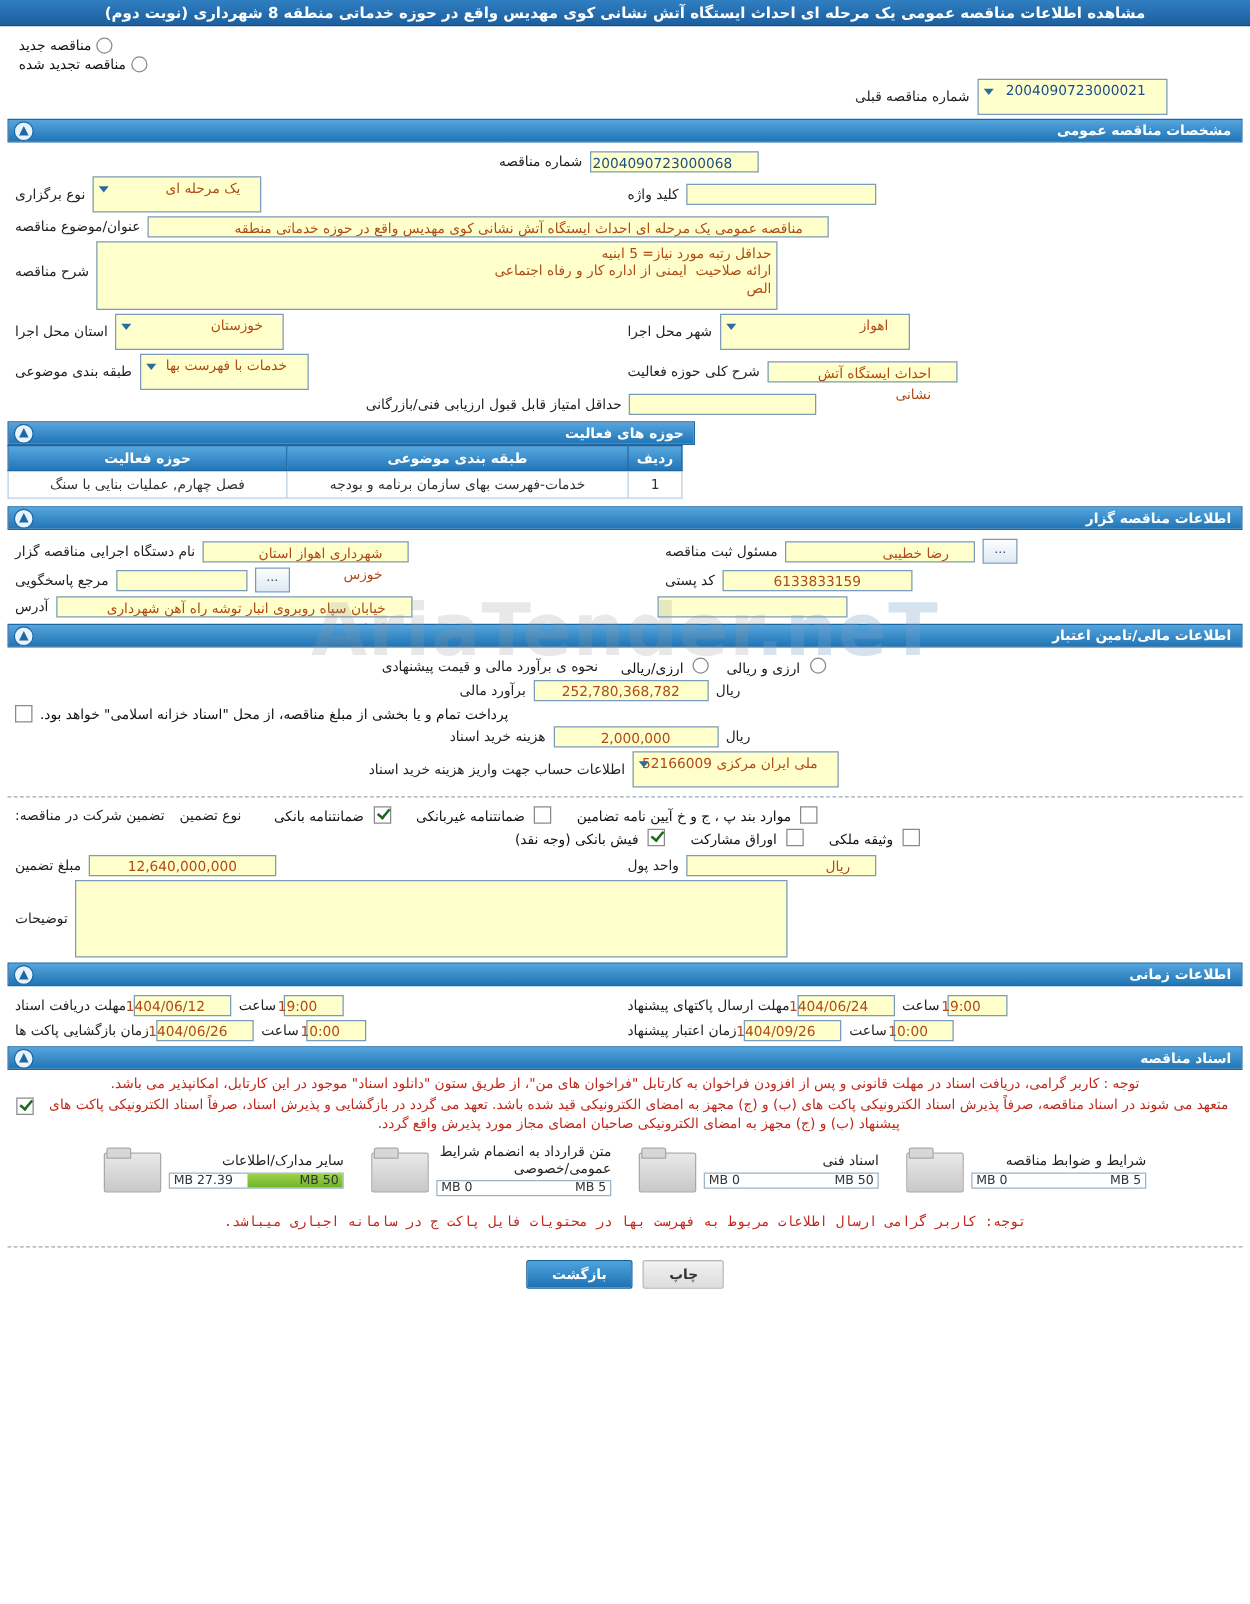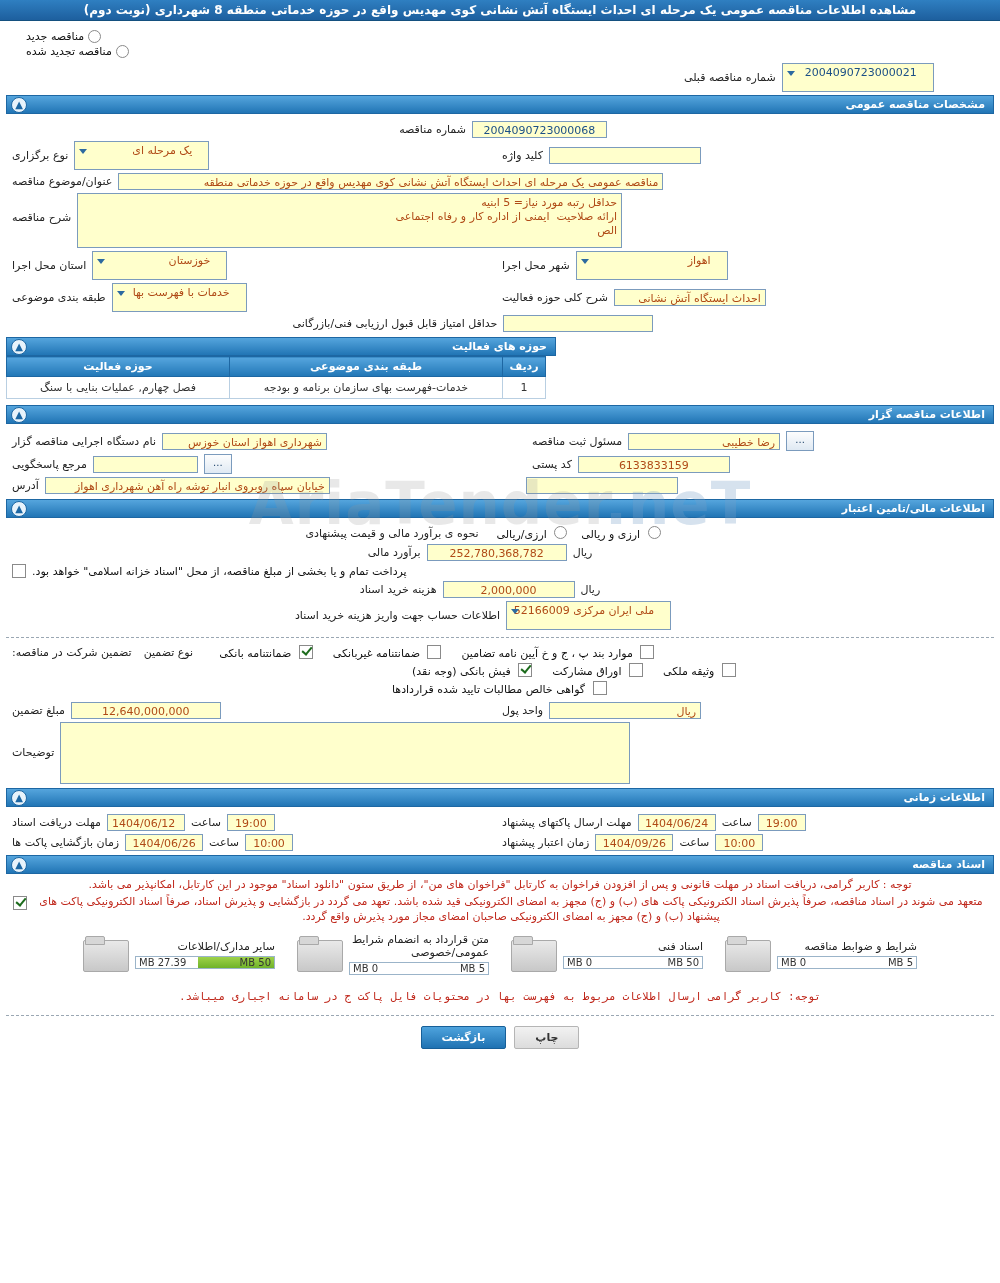--- a/index.html
+++ b/index.html
@@ -33,21 +33,21 @@
   .secbar .collapse{
     position:absolute;left:4px;top:1px;width:14px;height:14px;
     border-radius:50%;background:#e8f3fb;color:#1d67a3;
     font-size:10px;line-height:14px;text-align:center;border:1px solid #1d67a3;
   }
   .wrap{padding:0 6px;}
   .row{display:flex;align-items:center;margin:3px 0;}
   .lbl{font-size:11px;color:#222;text-align:right;padding:0 6px;white-space:nowrap;}
   .fld{
     background:#ffffcc;border:1px solid #7b9bbd;height:17px;line-height:17px;
-    font-size:11px;padding:0 4px;color:#b04a16;box-sizing:border-box;
+    font-size:11px;padding:0 20px;color:#b04a16;box-sizing:border-box;
   }
   .fld.blue{color:#1b4f86;}
   .sel{
     background:#ffffcc;border:1px solid #7b9bbd;height:29px;line-height:17px;
     font-size:11px;padding:0 16px 0 4px;color:#b04a16;box-sizing:border-box;position:relative;
   }
   .sel:after{
     content:"";position:absolute;left:4px;top:7px;
     border-left:4px solid transparent;border-right:4px solid transparent;border-top:5px solid #2c6aa0;
   }
@@ -128,21 +128,21 @@
   .fbtn.grey{background:linear-gradient(#f2f2f2,#dcdcdc);color:#333;border:1px solid #b5b5b5;}
   .small{font-size:10px;}
 </style>
 </head>
 <body>
 
 <div class="page">
 
   <div class="titlebar">مشاهده اطلاعات مناقصه عمومی یک مرحله ای احداث ایستگاه آتش نشانی کوی مهدیس واقع در حوزه خدماتی منطقه 8 شهرداری (نوبت دوم)</div>
 
-  <div style="padding:4px 0 2px 16px;">
+  <div style="padding:4px 0 2px 5px;">
     <div class="toprow">
       <span class="radio"></span>
       <span class="itm">مناقصه جدید</span>
     </div>
     <div class="toprow" style="margin-top:2px;">
       <span class="radio"></span>
       <span class="itm">مناقصه تجدید شده</span>
     </div>
   </div>
 
@@ -356,26 +356,20 @@
       <span style="margin-left:20px;">
         <span class="chk"></span>
         <span>اوراق مشارکت</span>
       </span>
       <span style="margin-left:20px;">
         <span class="chk on"></span>
         <span>فیش بانکی (وجه نقد)</span>
       </span>
     </div>
 
-    <div class="row" style="justify-content:flex-end;padding-left:386px;">
-      <span>
-        <span class="chk"></span>
-        <span>گواهی خالص مطالبات تایید شده قراردادها</span>
-      </span>
-    </div>
 
     <div class="row" style="margin-top:6px;">
       <div style="flex:1;display:flex;justify-content:flex-end;align-items:center;">
         <div class="fld" style="width:152px;">ریال</div>
         <div class="lbl">واحد پول</div>
       </div>
       <div style="width:490px;display:flex;justify-content:flex-end;align-items:center;">
         <div class="fld" style="width:150px;text-align:center;">12,640,000,000</div>
         <div class="lbl">مبلغ تضمین</div>
       </div>

